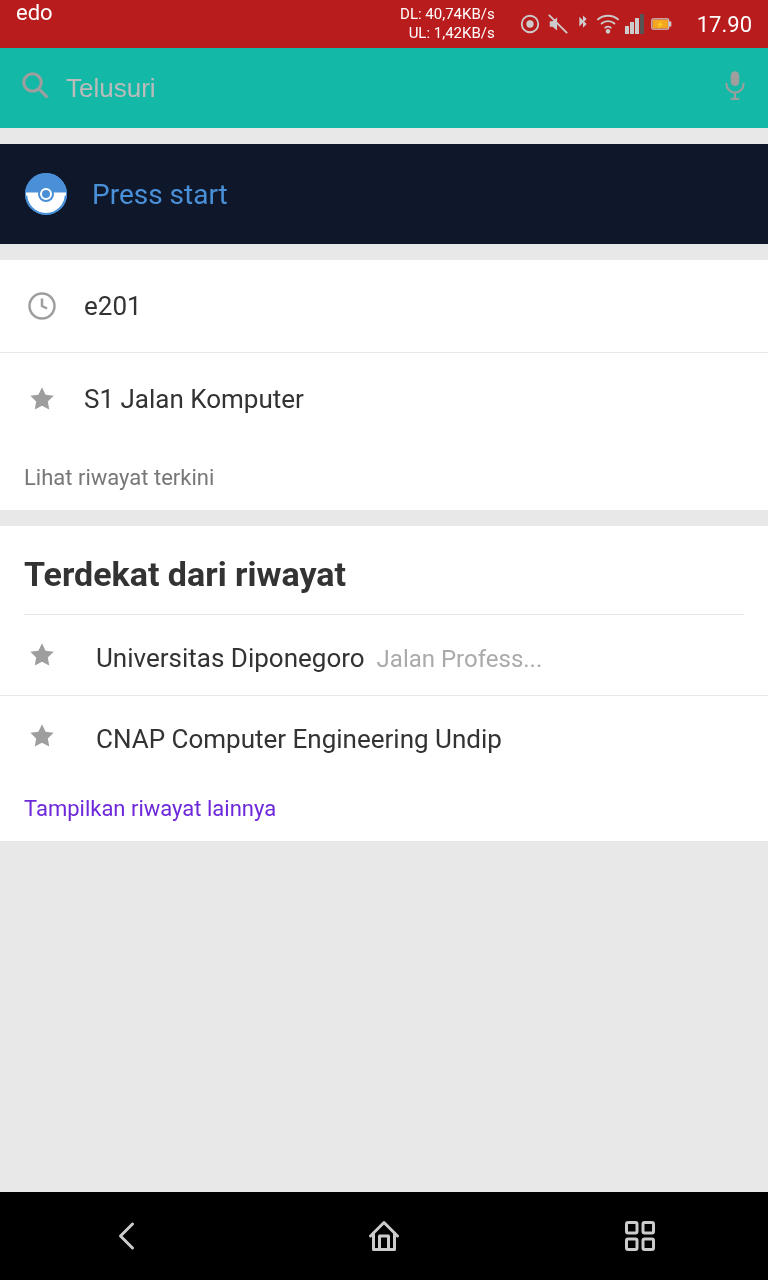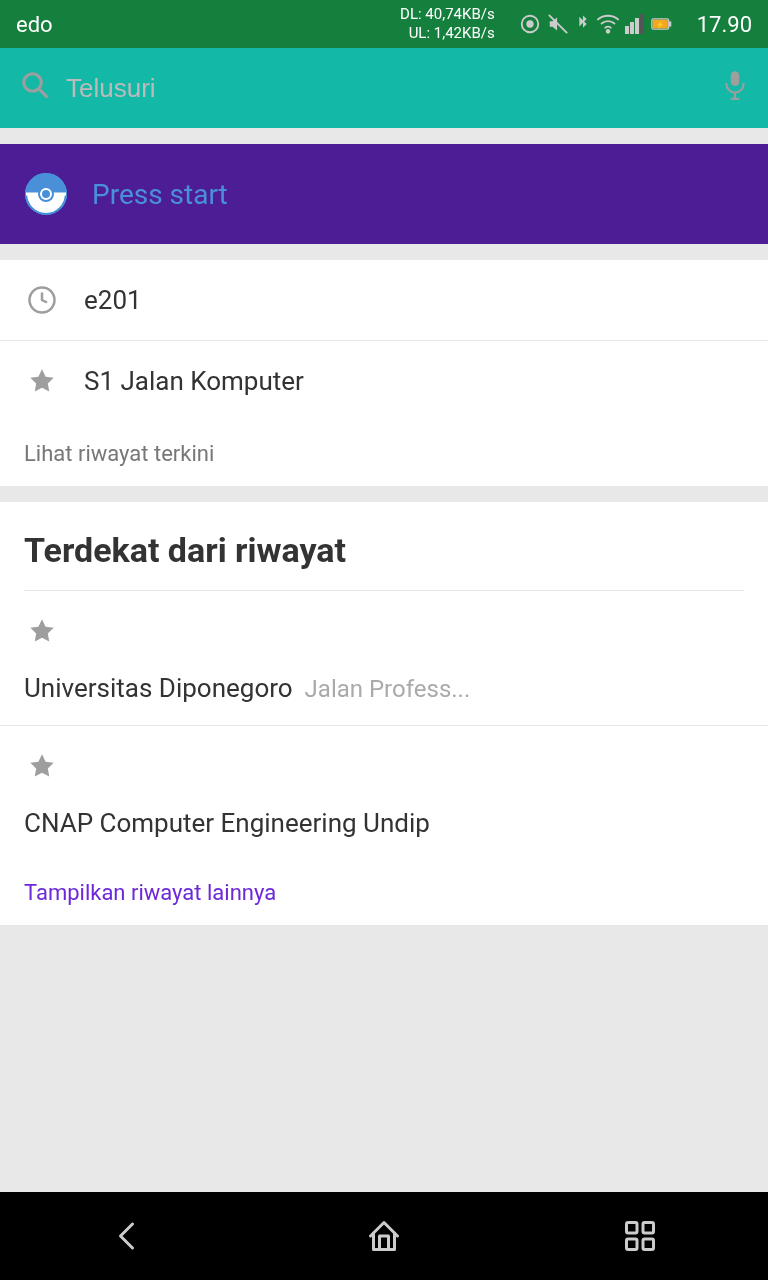--- a/index.html
+++ b/index.html
@@ -8,25 +8,24 @@
       height: 1280px;
       background: #e8e8e8;
       font-family: 'Roboto', Arial, sans-serif;
       overflow: hidden;
       display: flex;
       flex-direction: column;
     }
 
     
     .status-bar {
-      background: #15803d;
+      background: #b91c1c;
       color: #fff;
       height: 48px;
       display: flex;
-      align-items: center;
       justify-content: space-between;
       padding: 0 16px;
       flex-shrink: 0;
     }
     .status-left {
       font-size: 22px;
       font-weight: 400;
     }
     .status-right {
       display: flex;
@@ -76,21 +75,21 @@
     .mic-icon {
       color: #9e9e9e;
       font-size: 26px;
     }
 
     
     .gap { height: 16px; background: #e8e8e8; flex-shrink: 0; }
 
     
     .card {
-      background: #4c1d95;
+      background: #0f172a;
       flex-shrink: 0;
     }
 
     
     .press-start-item {
       display: flex;
       align-items: center;
       padding: 28px 24px;
       gap: 24px;
     }
@@ -106,21 +105,21 @@
     }
 
     
     .recent-card {
       background: #fff;
       flex-shrink: 0;
     }
     .recent-item {
       display: flex;
       align-items: center;
-      padding: 22px 24px;
+      padding: 28px 24px;
       gap: 24px;
       border-bottom: 1px solid #e8e8e8;
     }
     .recent-item:last-of-type {
       border-bottom: none;
     }
     .clock-icon {
       color: #9e9e9e;
       font-size: 24px;
       width: 36px;
@@ -162,25 +161,24 @@
       font-weight: 700;
       padding: 28px 24px 20px;
     }
     .nearby-divider {
       height: 1px;
       background: #e8e8e8;
       margin: 0 24px;
     }
     .nearby-item {
       display: flex;
-      align-items: flex-start;
+      align-items: flex-end;
       padding: 22px 24px;
-      gap: 24px;
+      gap: 36px;
       border-bottom: 1px solid #e8e8e8;
-      flex-direction: column;
     }
     .nearby-item:last-of-type {
       border-bottom: none;
     }
     .nearby-main {
       font-size: 26px;
       color: #333;
       font-weight: 400;
     }
     .nearby-sub {

